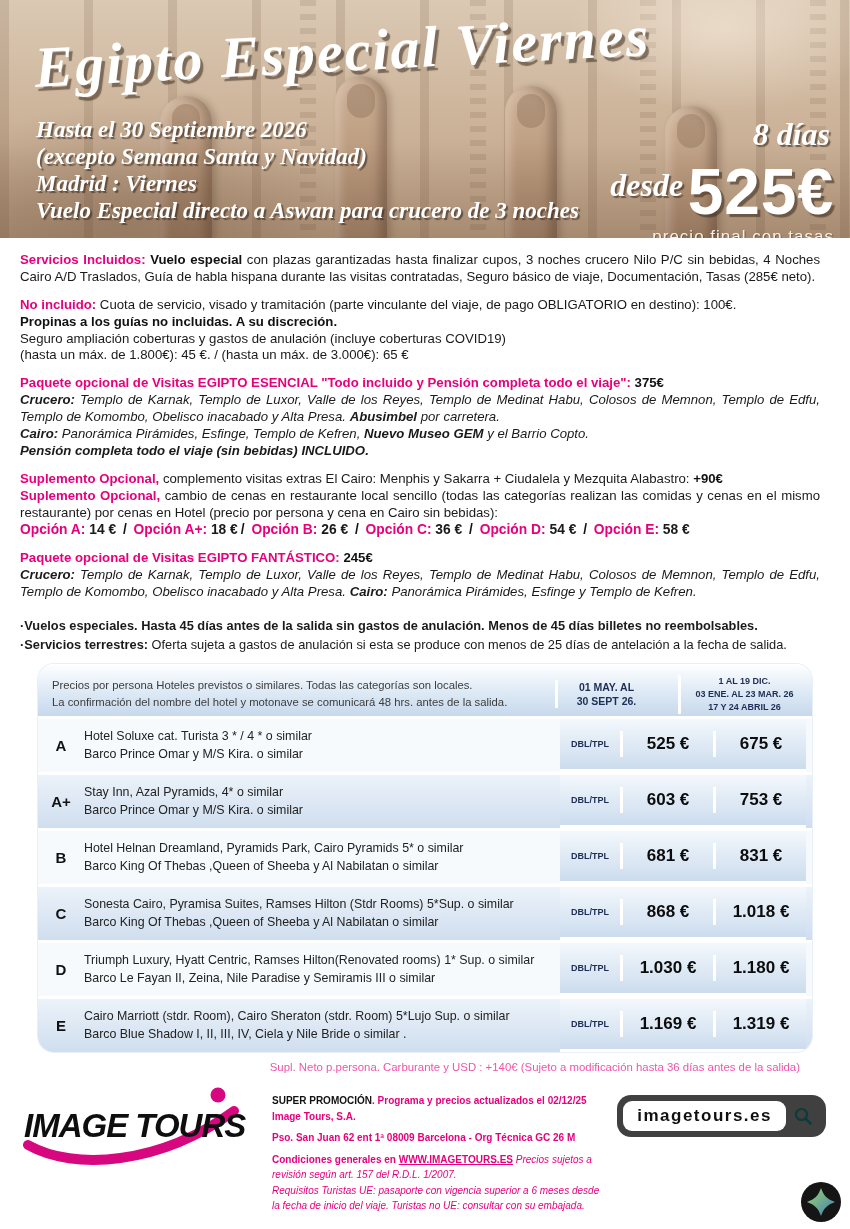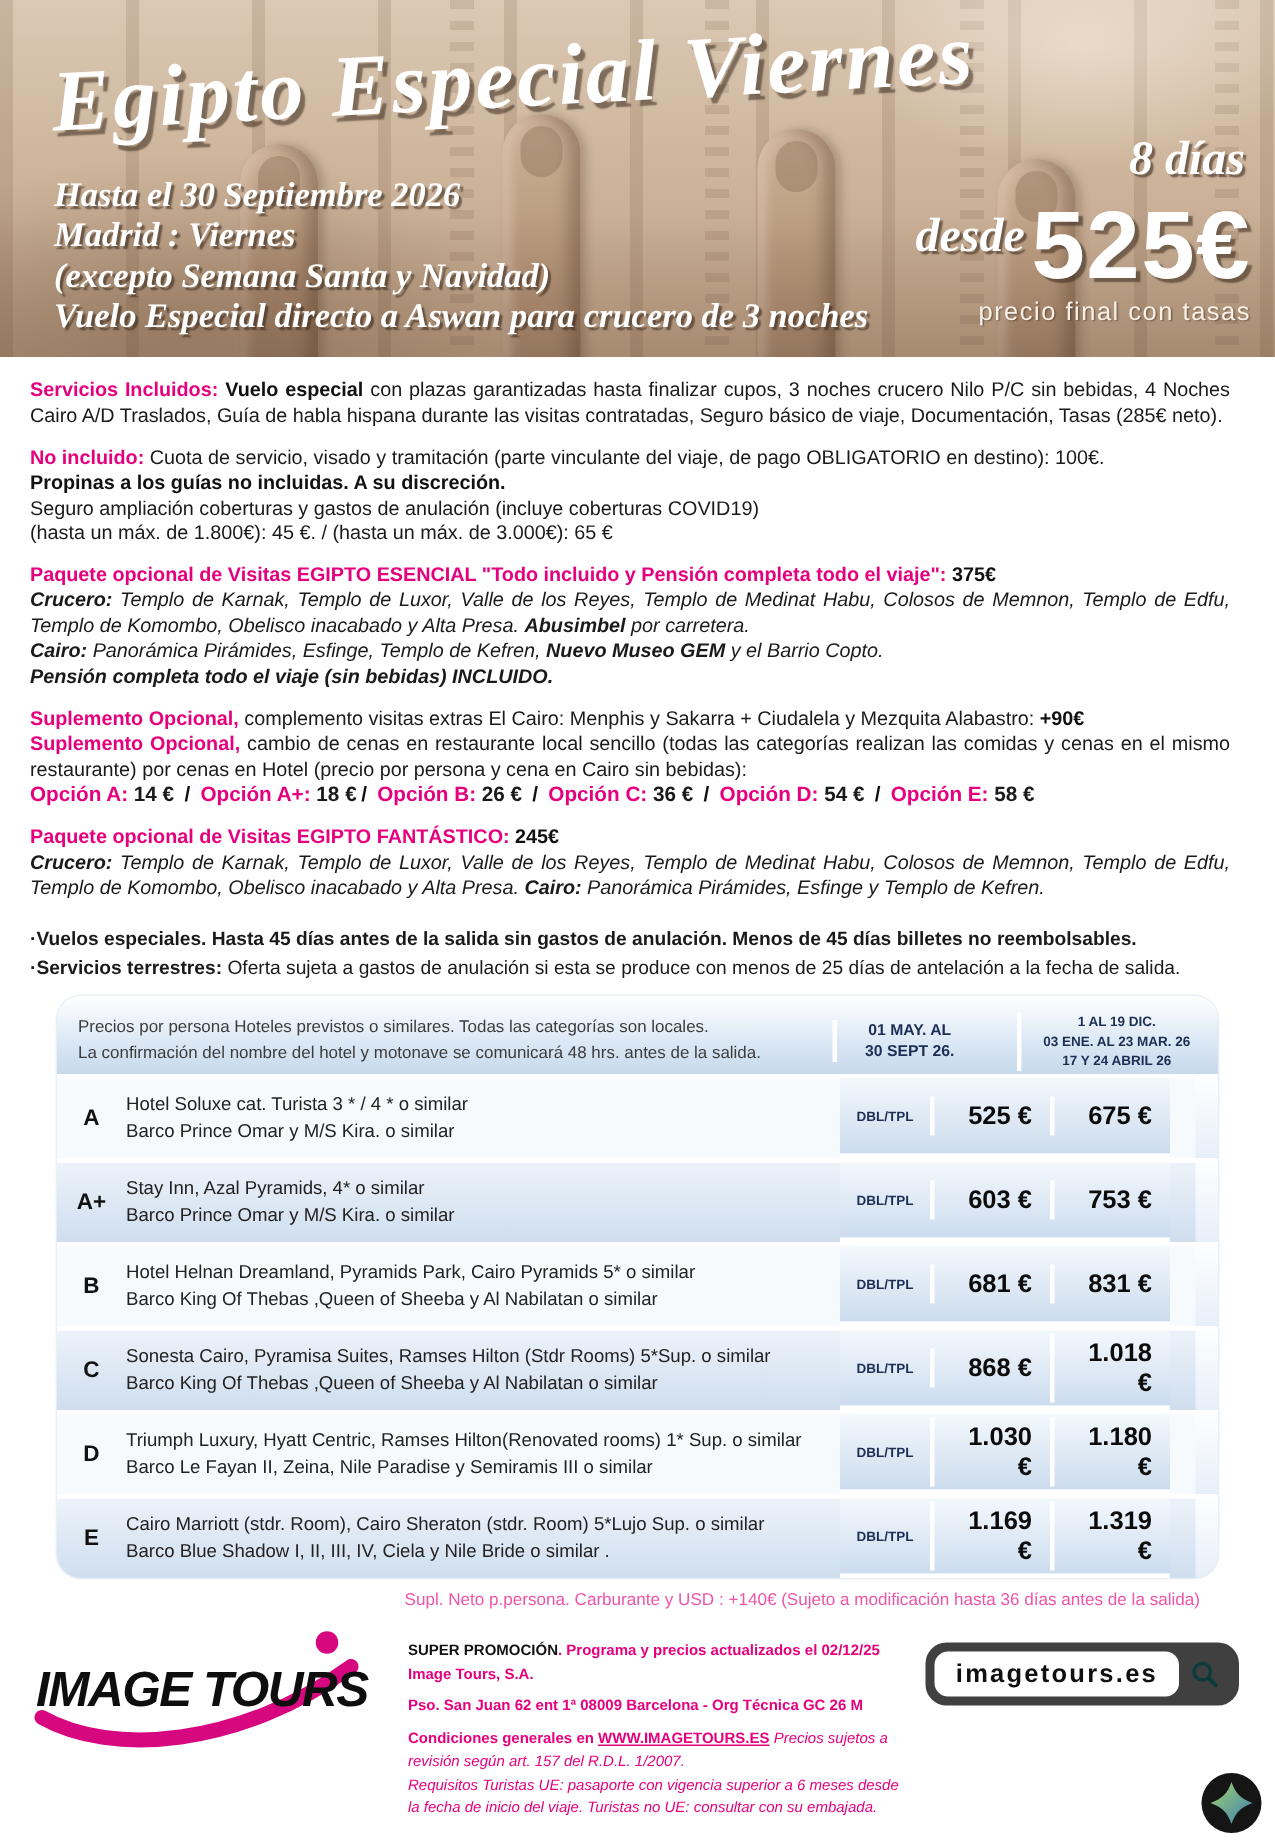--- a/index.html
+++ b/index.html
@@ -42,21 +42,21 @@
     font-size:58px; letter-spacing:2px; color:#fff; transform:rotate(-3deg);
     text-shadow:3px 4px 1px rgba(55,38,26,.55);
     white-space:nowrap;
   }
   .hero-sub {
     position:absolute; left:36px; top:116px; z-index:3;
     font-family:"Liberation Serif", serif; font-style:italic; font-weight:bold;
     font-size:23px; line-height:27px; color:#fff;
     text-shadow:2px 2px 1px rgba(55,38,26,.6);
   }
-  .hero-price { position:absolute; right:16px; top:87px; z-index:3; text-align:right; color:#fff; }
+  .hero-price { position:absolute; right:16px; top:116px; z-index:3; text-align:right; color:#fff; }
   .hp-days {
     font-family:"Liberation Serif", serif; font-style:italic; font-weight:bold;
     font-size:32px; text-shadow:2px 2px 1px rgba(55,38,26,.6); margin-right:4px;
   }
   .hp-main { margin-top:2px; white-space:nowrap; }
   .hp-desde {
     font-family:"Liberation Serif", serif; font-style:italic; font-weight:bold;
     font-size:32px; vertical-align:18px; text-shadow:2px 2px 1px rgba(55,38,26,.6);
   }
   .hp-amount {
@@ -96,21 +96,21 @@
   .tcat { width:46px; display:flex; align-items:center; justify-content:center; font-weight:bold; font-size:15px; color:#111; }
   .thotel { flex:1; display:flex; flex-direction:column; justify-content:center; padding:7px 10px 7px 0;
             font-size:12.4px; color:#222; line-height:1.4; }
   .tprices { width:252px; display:flex; flex-direction:row;gap:17px; }
   .band { flex:1; display:flex; align-items:center; }
   .band.dbl { background:linear-gradient(180deg,#f3f8fc 0%, #ccdcee 100%); border-bottom:3px solid #fff; }
   .band.sgl { background:linear-gradient(180deg,#fdfeff 0%, #e7eff8 100%); }
   .band .lbl { width:60px; text-align:center; }
   .band.dbl .lbl { font-size:9px; font-weight:bold; color:#1d2e55; }
   .band.sgl .lbl { font-size:9.5px; color:#8b97a6; }
-  .band .price { width:80px; text-align:right; border-left:3px solid #fff; padding:3px 12px; }
+  .band .price { width:93px; text-align:center; border-left:3px solid #fff; padding:3px 12px; }
   .band.dbl .price { font-weight:bold; font-size:17px; color:#0c0c0c; }
   .band.sgl .price { font-size:17px; color:#434c57; }
   .supl-note { width:812px; text-align:right; margin-top:9px; font-size:11.4px; color:#ee55a8; padding-right:12px; }
   
   .footer { display:flex; align-items:flex-start; padding:12px 24px 0 22px; gap:18px; }
   .logo-box { width:232px; flex:none; }
   .ftext { flex:1; font-size:10px; color:#E6007E; line-height:1.55; padding-top:8px; }
   .ftext .row1 { margin-bottom:6px; }
   .ftext .black-b { color:#111; font-weight:bold; }
   .ftext b { font-weight:bold; }
@@ -136,22 +136,22 @@
   <div class="pillar" style="left:640px"></div>
   <div class="pillar" style="left:810px"></div>
   <div class="statue" style="left:160px"></div>
   <div class="statue" style="left:335px; height:170px"></div>
   <div class="statue" style="left:505px; height:160px"></div>
   <div class="statue" style="left:665px; height:140px"></div>
 
   <div class="hero-title">Egipto Especial Viernes</div>
   <div class="hero-sub">
     <div>Hasta el 30 Septiembre 2026</div>
+    <div>(excepto Semana Santa y Navidad)</div>
     <div>Madrid : Viernes</div>
-    <div>(excepto Semana Santa y Navidad)</div>
     <div>Vuelo Especial directo a Aswan para crucero de 3 noches</div>
   </div>
   <div class="hero-price">
     <div class="hp-days">8 días</div>
     <div class="hp-main">
       <span class="hp-desde">desde</span>
       <span class="hp-amount">525€</span>
     </div>
     <div class="hp-note">precio final con tasas</div>
   </div>

